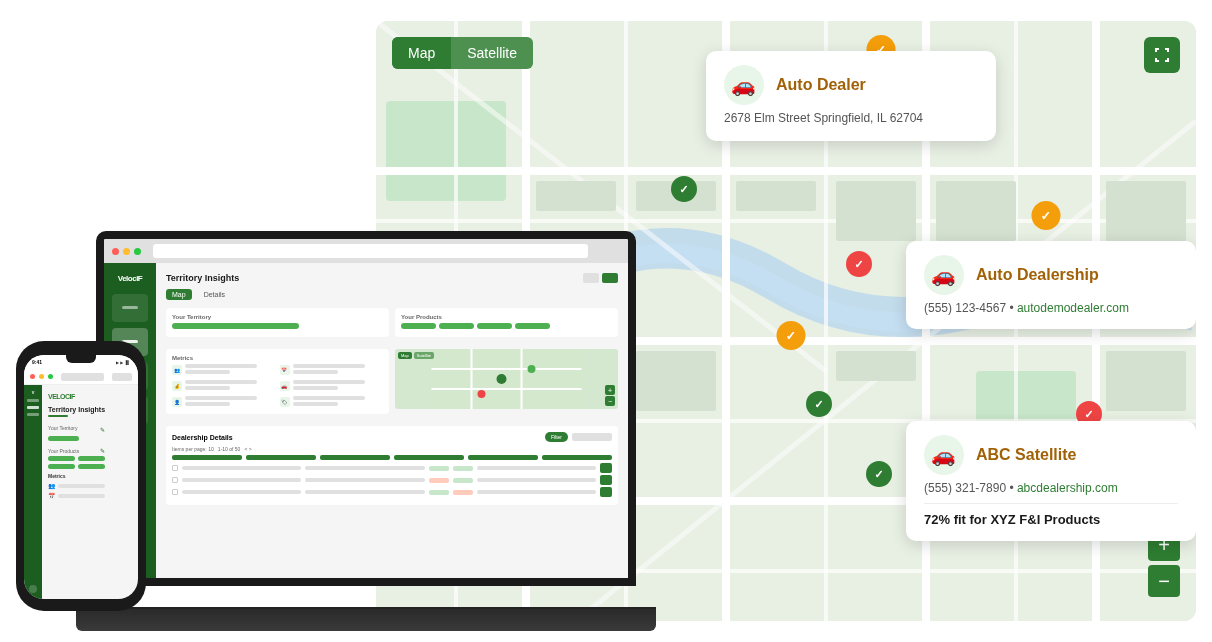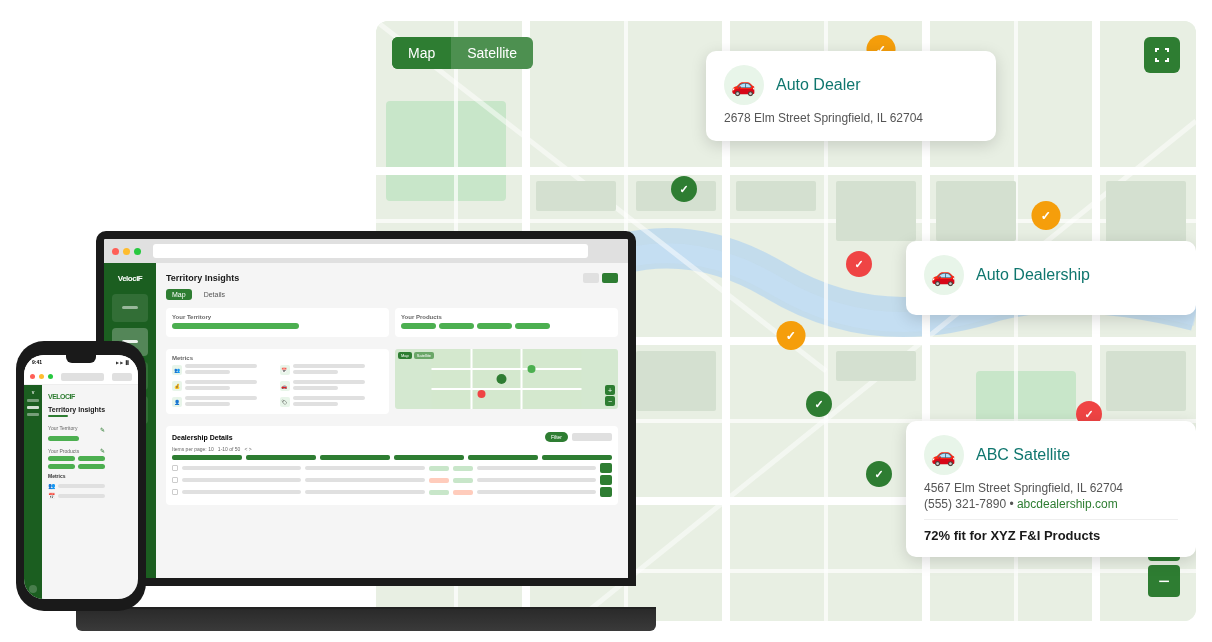--- a/index.html
+++ b/index.html
@@ -127,22 +127,22 @@
       border-radius: 50%;
       display: flex;
       align-items: center;
       justify-content: center;
       font-size: 20px;
       flex-shrink: 0;
     }
 
     .dealer-name {
       font-size: 16px;
-      font-weight: 400;
-      color: #0f766e;
+      font-weight: 700;
+      color: #a16207;
     }
 
     .dealer-address {
       font-size: 12px;
       color: #555;
       margin-bottom: 2px;
     }
 
     .dealer-phone {
       font-size: 12px;
@@ -761,30 +761,32 @@
       <div class="dealer-address">2678 Elm Street Springfield, IL 62704</div>
     </div>
 
     <div class="dealer-card" style="top:220px;left:530px;">
       <div class="dealer-card-header">
         <div class="dealer-icon">🚗</div>
         <div>
           <div class="dealer-name">Auto Dealership</div>
         </div>
       </div>
+      <div class="dealer-phone">
+        <span>(555) 123-4567</span> • <a href="#">autodemodealer.com</a>
+      </div>
     </div>
 
     <div class="dealer-card" style="top:400px;left:530px;">
       <div class="dealer-card-header">
         <div class="dealer-icon">🚗</div>
         <div>
           <div class="dealer-name">ABC Satellite</div>
         </div>
       </div>
-      <div class="dealer-address">4567 Elm Street Springfield, IL 62704</div>
       <div class="dealer-phone">
         <span>(555) 321-7890</span> • <a href="#">abcdealership.com</a>
       </div>
       <div class="dealer-fit">72% fit for XYZ F&amp;I Products</div>
     </div>
   </div>
 
   <div class="laptop">
     <div class="laptop-screen">
       <div class="screen-content">

